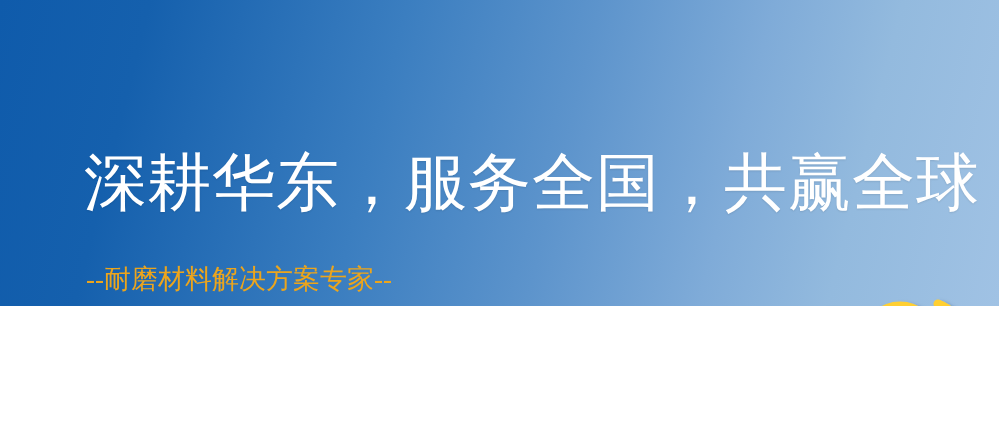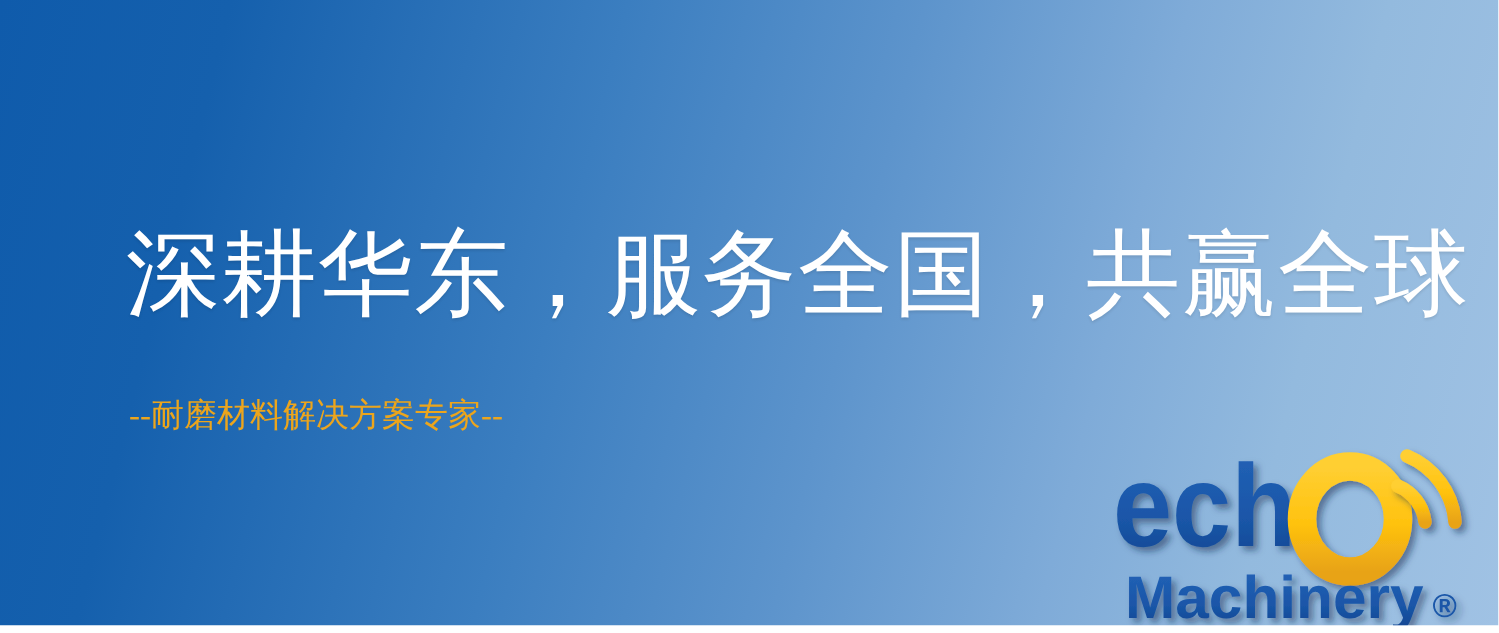--- a/index.html
+++ b/index.html
@@ -3,21 +3,21 @@
 <meta charset="utf-8">
 <style>
   html, body {
     margin: 0;
     padding: 0;
     background: #ffffff;
   }
   #banner {
     position: relative;
     width: 999px;
-    height: 417px;
+    height: 306px;
     overflow: hidden;
     font-family: "Liberation Sans", sans-serif;
     
     background: linear-gradient(104deg,
         #0f5bab 0%,
         #1560ad 14%,
         #3b7ec0 38%,
         #5d94cc 56%,
         #7fabd8 72%,
         #93bade 84%,
@@ -37,21 +37,21 @@
     white-space: nowrap;
     text-shadow: 0 1px 2px rgba(0,0,0,0.10);
   }
 
   
   #subtitle {
     position: absolute;
     left: 86px;
     top: 266px;
     font-family: "Liberation Serif", "DejaVu Serif", serif;
-    font-size: 22px;
+    font-size: 27px;
     line-height: 1.0;
     color: #eca51c;
     letter-spacing: 0px;
     white-space: nowrap;
   }
 
   
   #logo {
     position: absolute;
     left: 742px;

